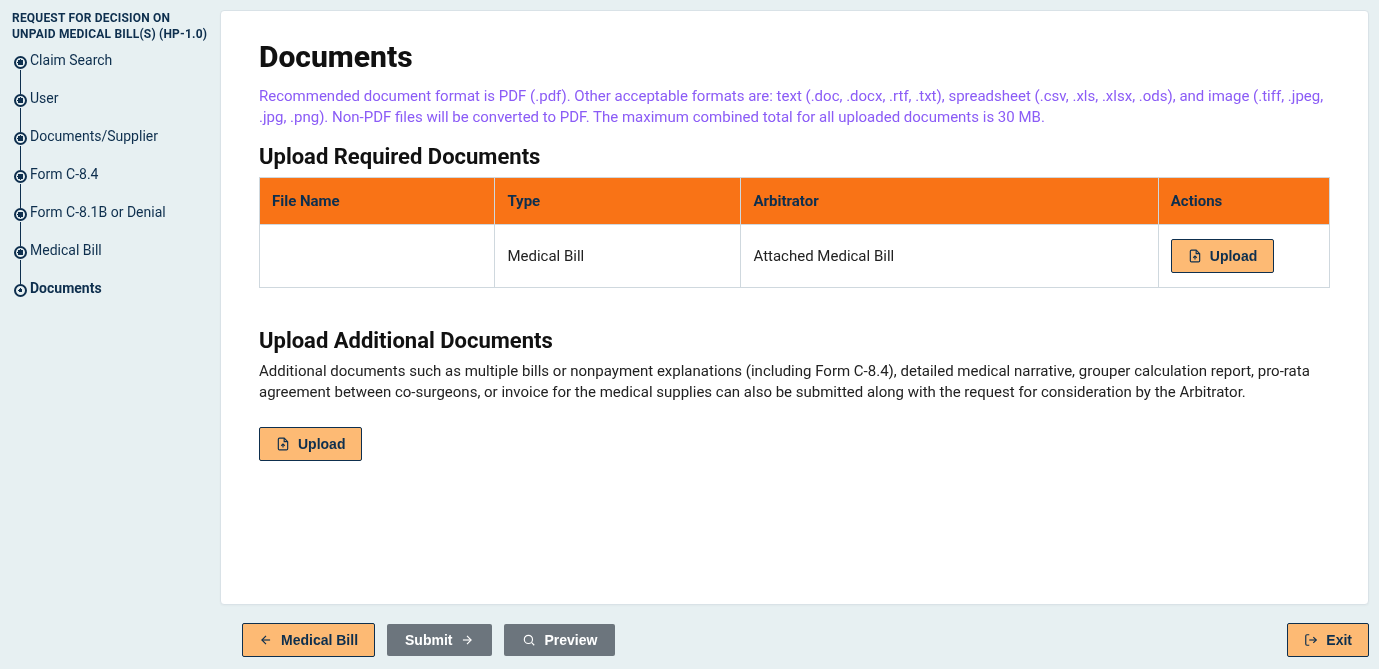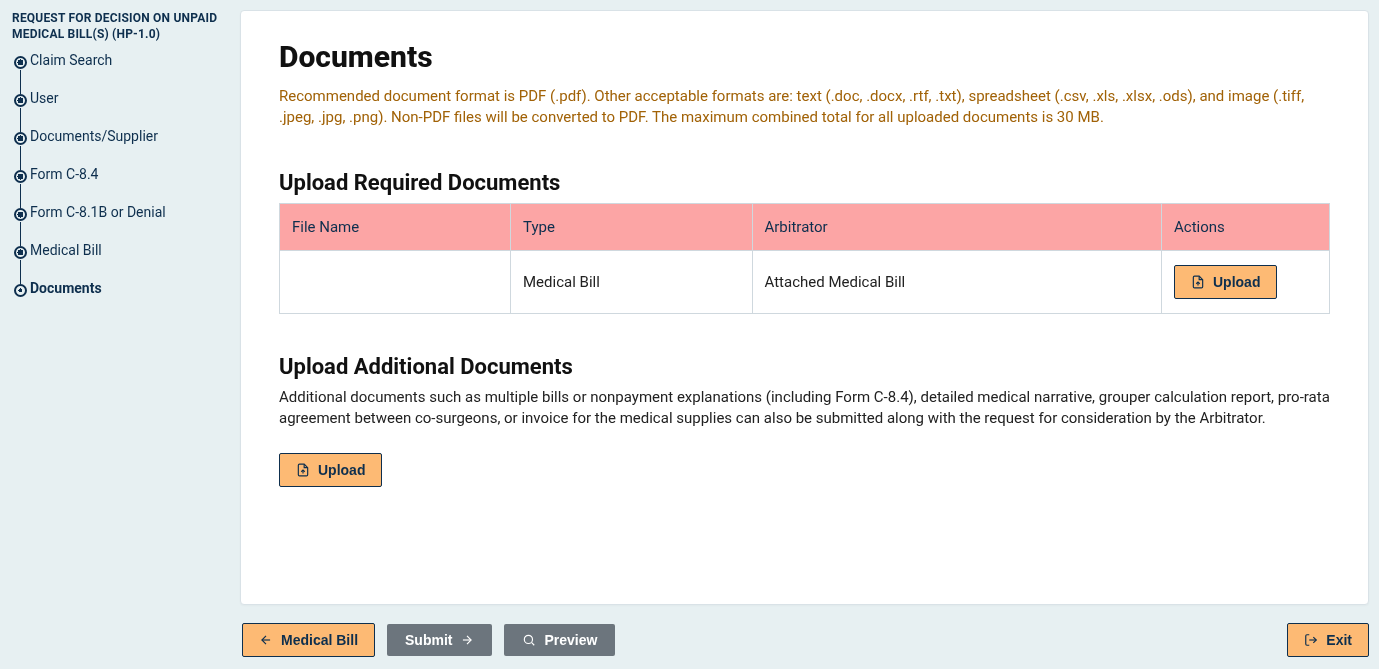--- a/index.html
+++ b/index.html
@@ -13,21 +13,21 @@
     overflow: hidden;
     display: flex;
     flex-direction: column;
   }
   .layout {
     display: flex;
     flex: 1;
     min-height: 0;
   }
   .sidebar {
-    width: 240px;
+    width: 220px;
     padding: 10px 12px 0 12px;
     flex-shrink: 0;
   }
   .sidebar-title {
     font-size: 12px;
     font-weight: 700;
     letter-spacing: 0.2px;
     line-height: 1.35;
     margin-bottom: 10px;
     color: #0e2f4e;
@@ -88,37 +88,37 @@
     padding: 28px 38px 38px 38px;
     flex: 1;
     overflow: auto;
   }
   h1.doc-title {
     font-size: 30px;
     font-weight: 800;
     color: #111;
     margin-bottom: 12px;
   }
-  .lead { font-size: 15px; color: #a16207; line-height: 1.4; margin-bottom: 42px; }
+  .lead { font-size: 15px; color: #8b5cf6; line-height: 1.4; margin-bottom: 16px; }
   h2.section { font-size: 22px; font-weight: 700; color: #111; margin-bottom: 8px; }
   .sub { font-size: 15px; color: #222; margin-bottom: 24px; line-height: 1.4; }
 
   table.docs {
     width: 100%;
     border-collapse: collapse;
     border: 1px solid #cfd8de;
     margin-bottom: 40px;
   }
   table.docs th, table.docs td {
     border: 1px solid #cfd8de;
     padding: 14px 12px;
     text-align: left;
     font-size: 15px;
   }
-  table.docs th { font-weight: 400; color: #0e2f4e; background: #fca5a5; }
+  table.docs th { font-weight: 700; color: #0e2f4e; background: #f97316; }
   table.docs td { color: #222; }
 
   .btn-outline {
     display: inline-flex;
     align-items: center;
     gap: 8px;
     border: 1px solid #0e2f4e;
     background: #fdba74;
     color: #0e2f4e;
     padding: 8px 16px;

